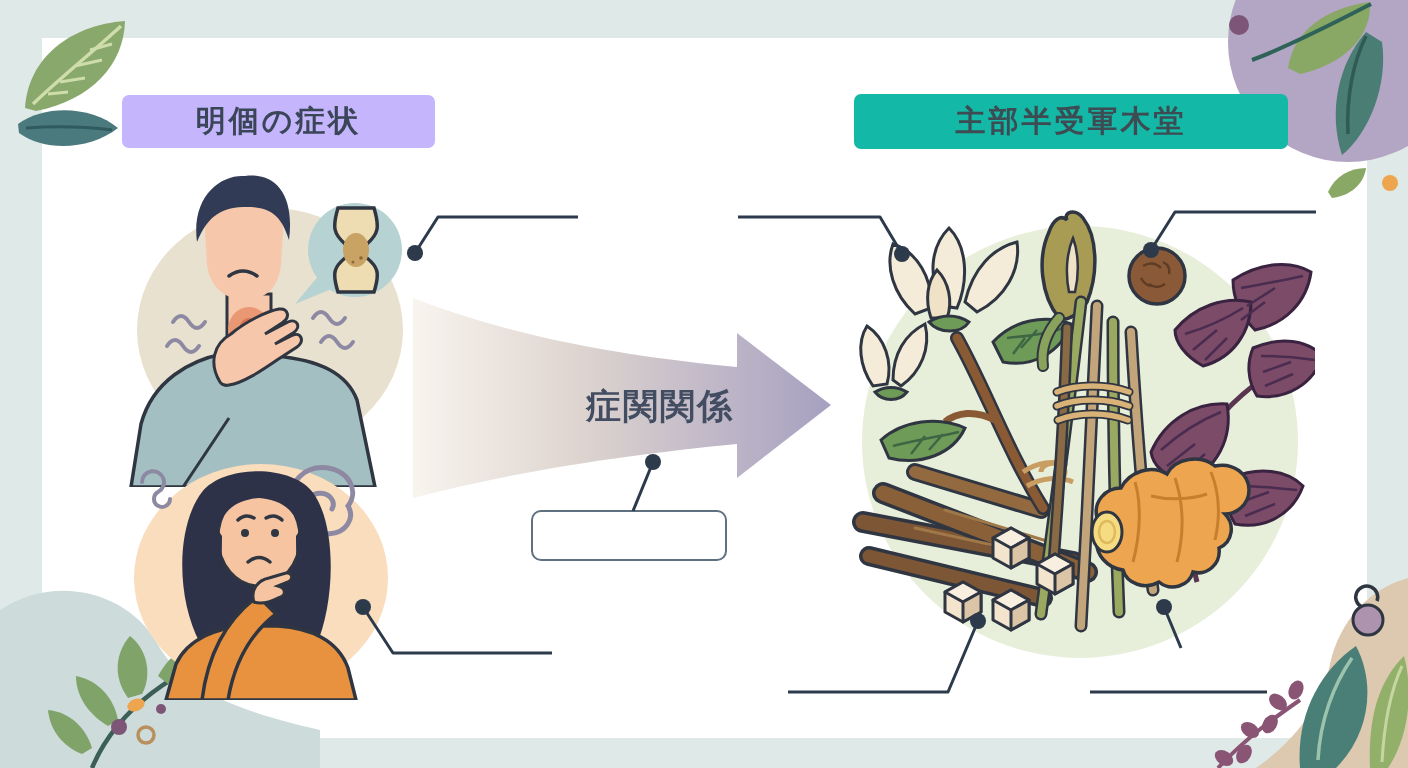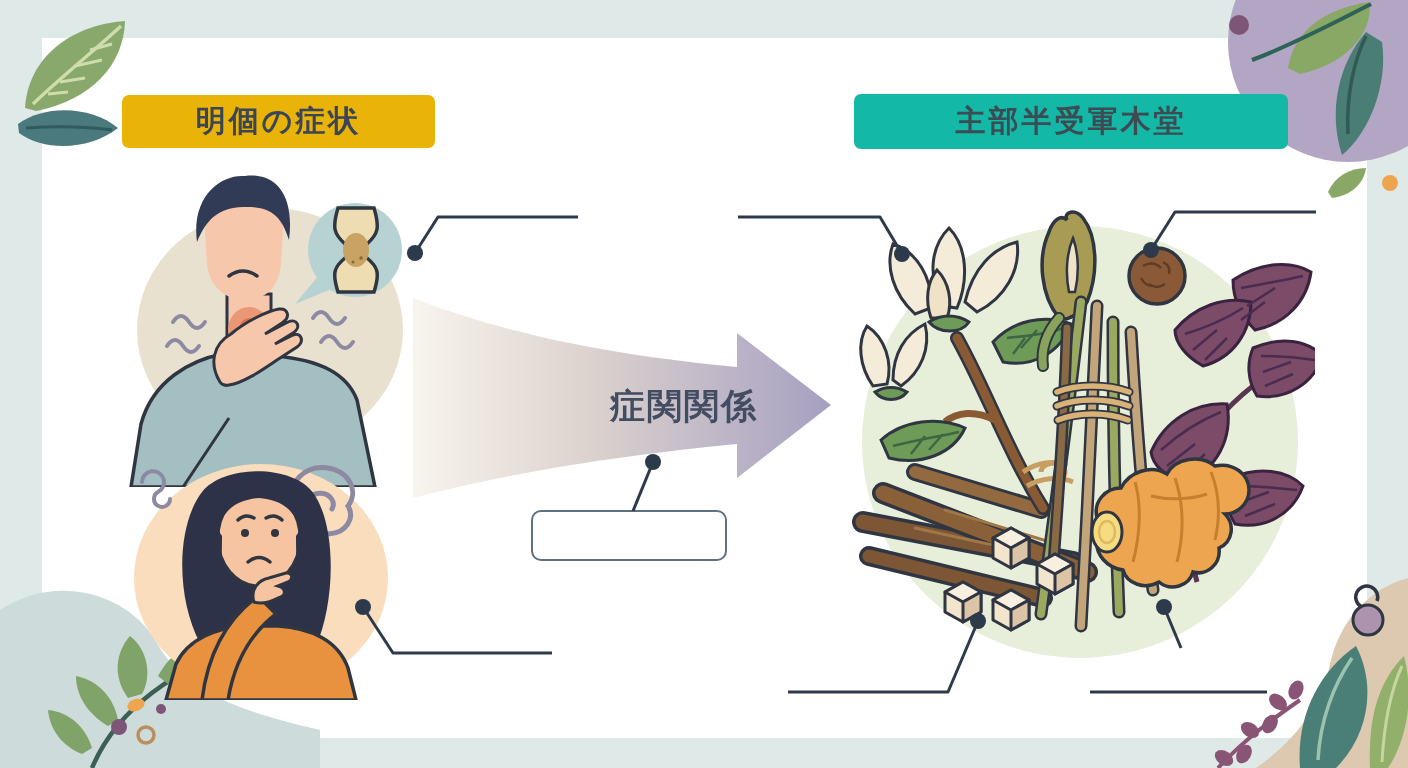--- a/index.html
+++ b/index.html
@@ -10,25 +10,25 @@
   }
   .card{
     position:absolute;left:42px;top:38px;width:1325px;height:700px;
     background:#ffffff;z-index:1;
   }
   .deco{position:absolute;z-index:2;pointer-events:none;}
   .badge{
     position:absolute;z-index:3;display:flex;align-items:center;justify-content:center;
     border-radius:7px;font-size:30px;font-weight:600;letter-spacing:3px;
   }
-  .badge-left{left:122px;top:95px;width:313px;height:53px;background:#eab308;color:#3a4557;}
+  .badge-left{left:122px;top:95px;width:313px;height:53px;background:#c4b5fd;color:#3a4557;}
   .badge-right{left:854px;top:94px;width:434px;height:55px;background:#14b8a6;color:#3d4b52;}
   .scene{position:absolute;z-index:3;}
   .arrow-label{
-    position:absolute;left:564px;top:383px;width:240px;z-index:4;
+    position:absolute;left:540px;top:383px;width:240px;z-index:4;
     text-align:center;font-size:35px;font-weight:600;color:#434d62;letter-spacing:2px;
   }
   .callout-layer{position:absolute;left:0;top:0;z-index:5;pointer-events:none;}
   .relation-box{
     position:absolute;left:531px;top:510px;width:192px;height:47px;z-index:4;
     background:#ffffff;border:2px solid #5f7080;border-radius:10px;
     font-size:16px;color:#3a4557;display:flex;align-items:center;justify-content:center;
   }
 </style>
 </head>

